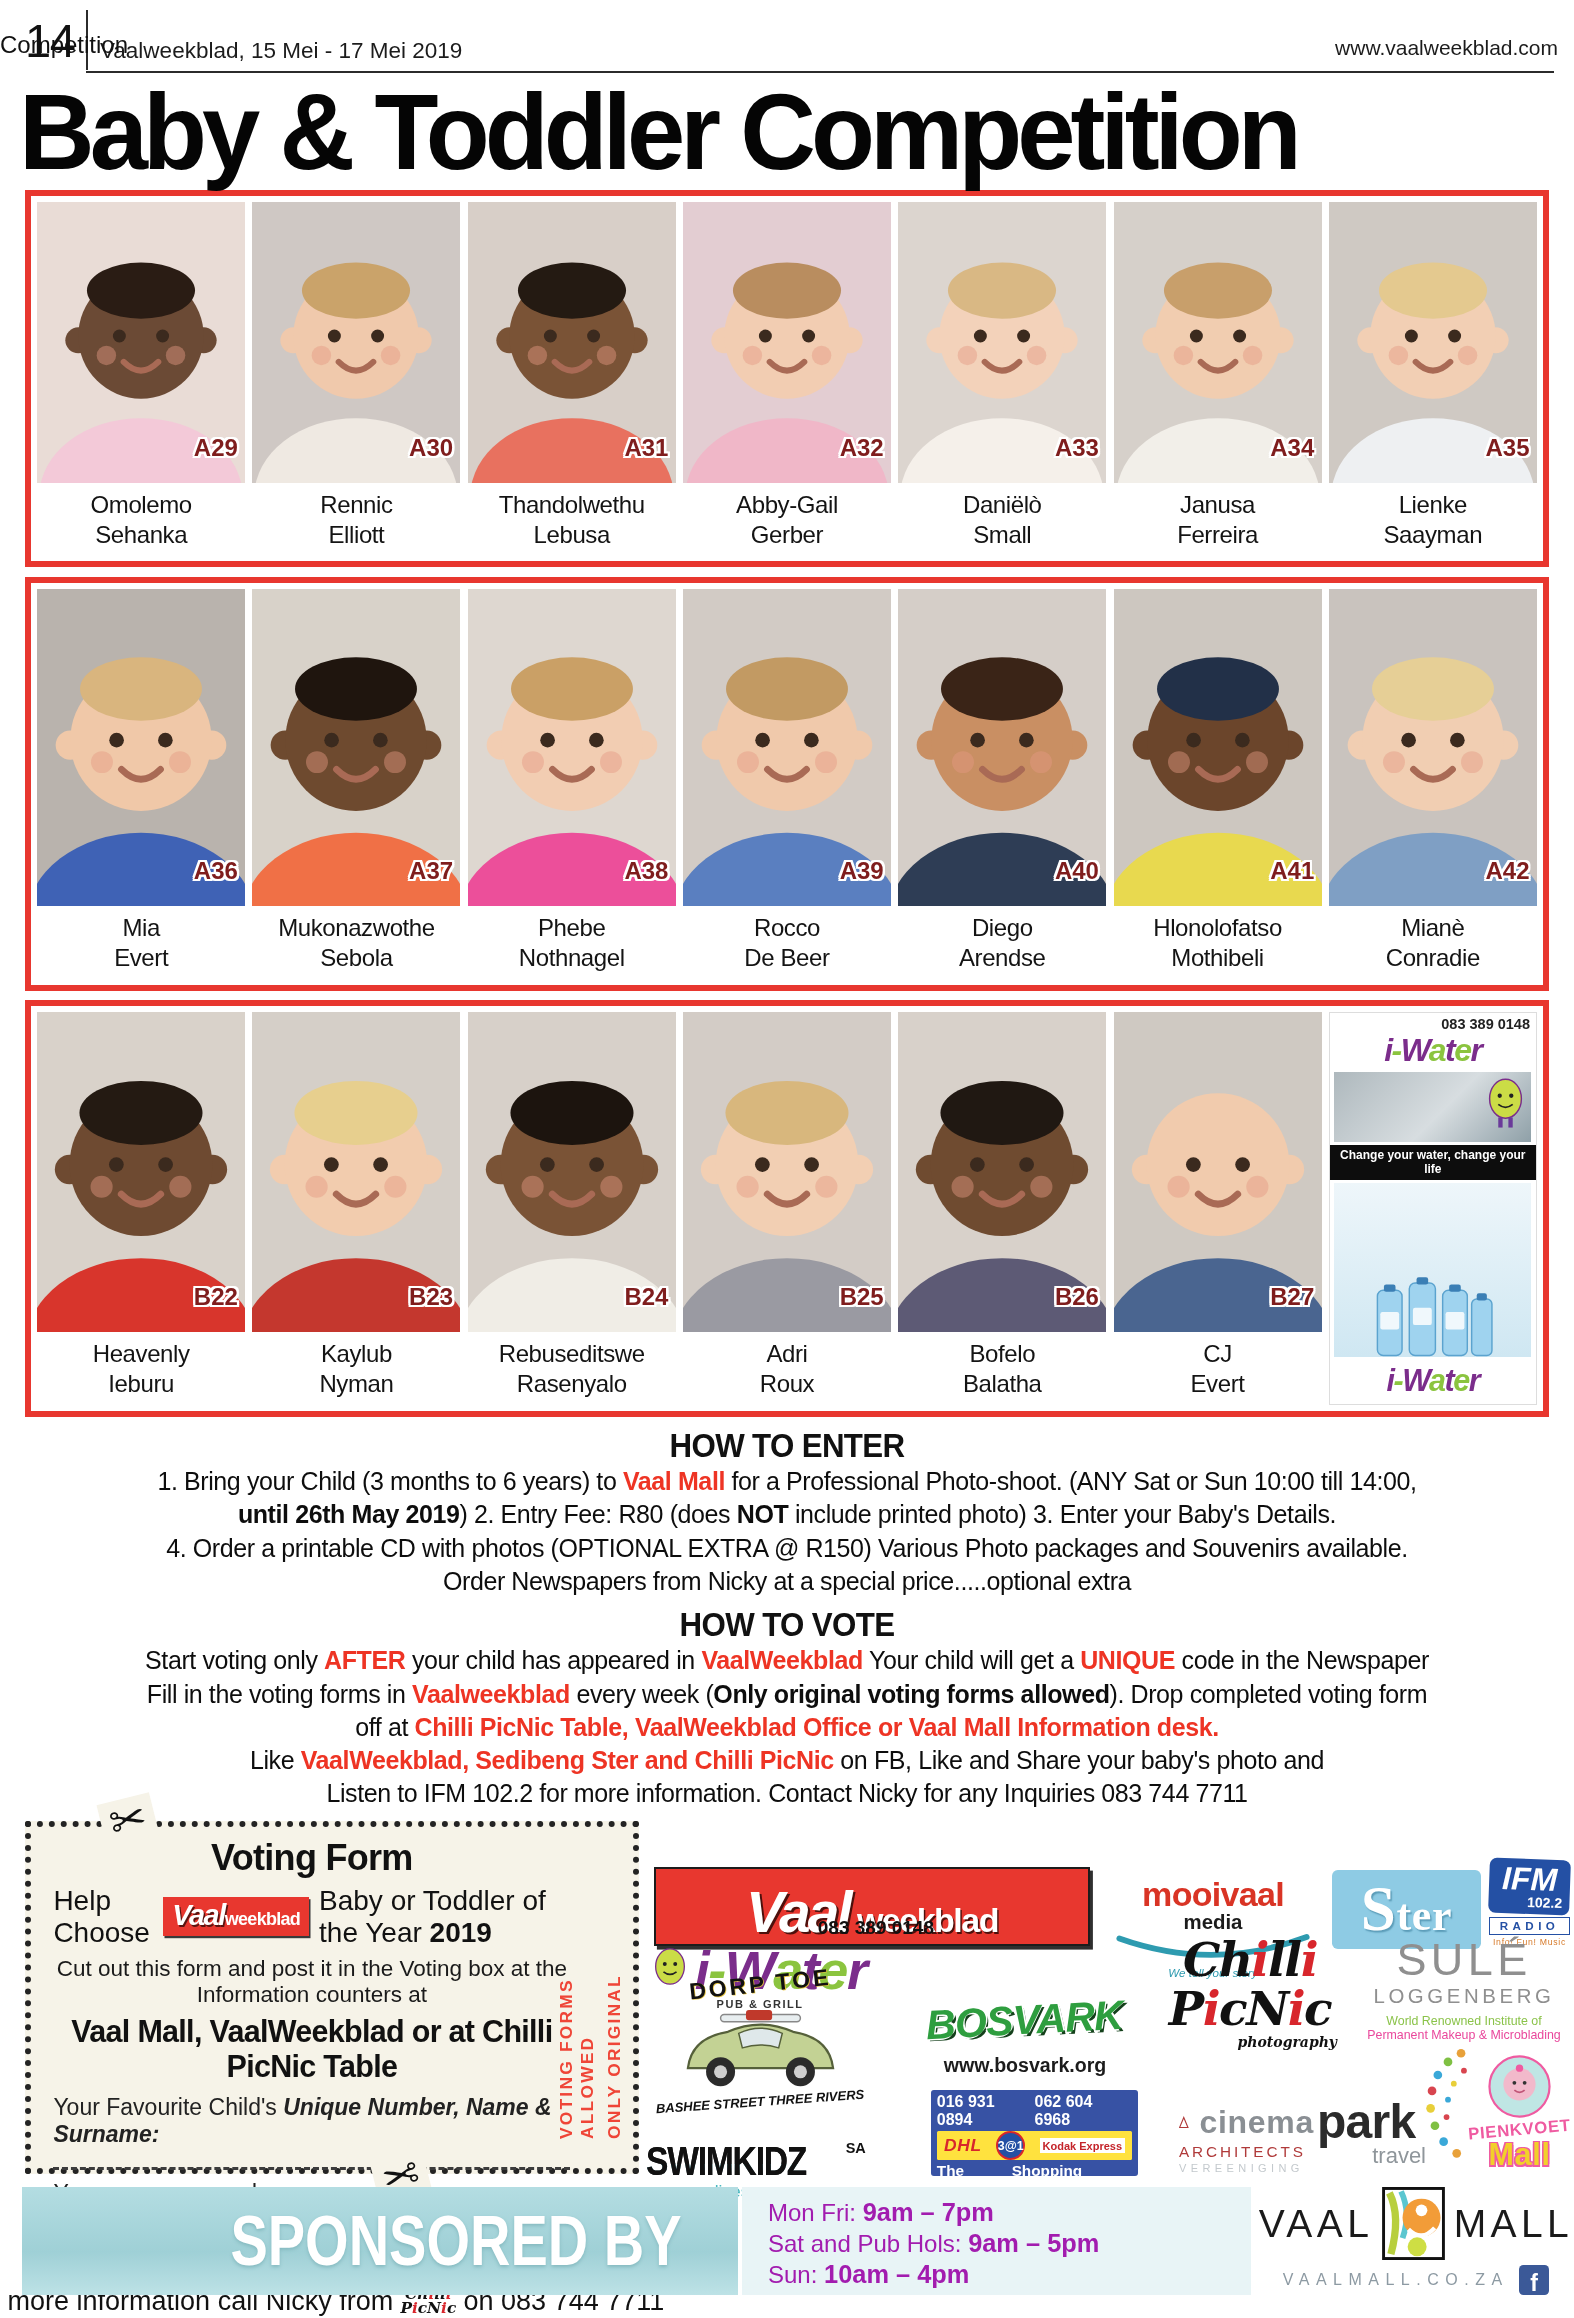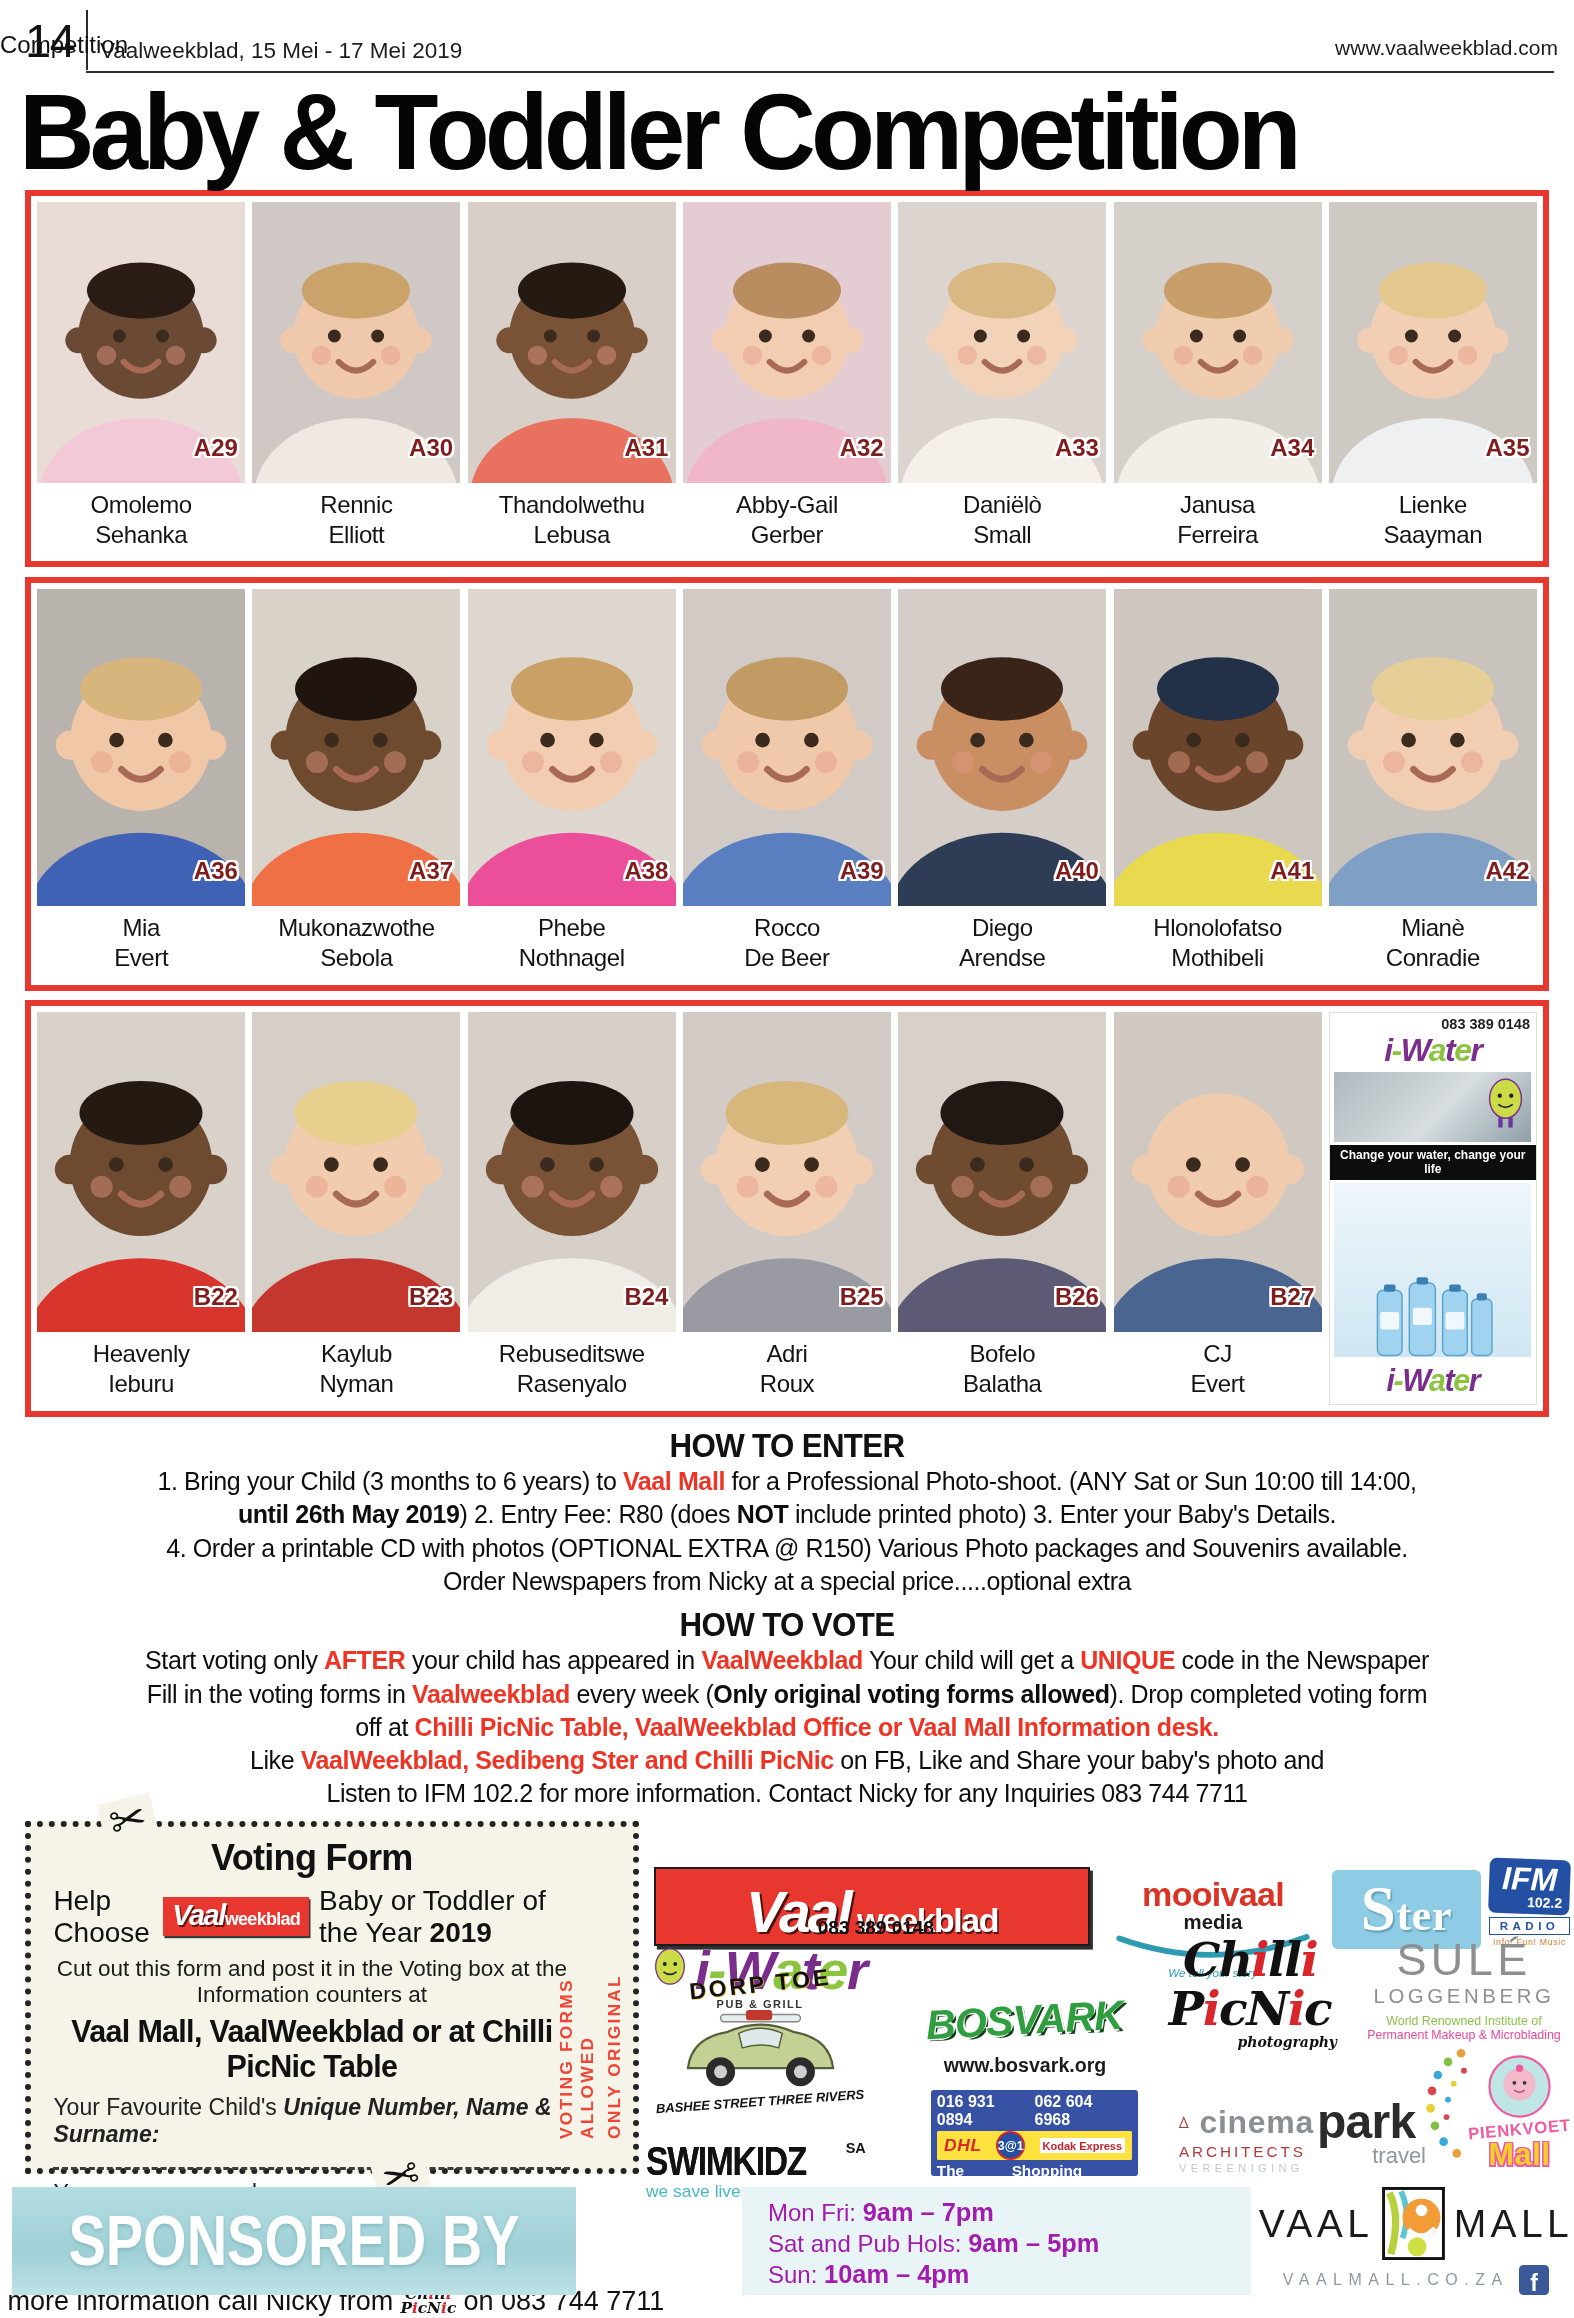--- a/index.html
+++ b/index.html
@@ -130,21 +130,21 @@
   .cin-city { color:#c3c9cd; font-size:11px; letter-spacing:4.4px; margin-top:1.5px; }
   .park { left:1317px; top:285px; width:109px; }
   .park-name { font-size:48px; font-weight:600; color:#2b2b2b; letter-spacing:-0.7px; line-height:0.9; }
   .park-sub { text-align:right; color:#8f969b; font-size:22px; }
   .dots-svg { left:1419px; top:231px; }
   .pienkvoet { left:1467px; top:240px; width:105px; text-align:center; }
   .pv-name { color:#ef5ba1; font-weight:900; font-size:16.7px; letter-spacing:0.7px; text-shadow:0.7px 0.7px 0 #fff; transform:rotate(-5deg); }
   .pv-pret { color:#f2cf2a; font-weight:900; font-size:30.5px; letter-spacing:0.7px; text-shadow:-1.5px -1.5px 0 #ef5ba1,1.5px -1.5px 0 #ef5ba1,-1.5px 1.5px 0 #ef5ba1,1.5px 1.5px 0 #ef5ba1; margin-top:-2.9px; }
 
   
-  .f-sponsored { position:absolute; left:12px; top:372px; width:564px; height:108px; background:linear-gradient(180deg,#b4dde2,#9fd0d6 60%,#bde2e6); display:flex; align-items:center; justify-content:center; }
+  .f-sponsored { position:absolute; left:22px; top:372px; width:716px; height:108px; background:linear-gradient(180deg,#b4dde2,#9fd0d6 60%,#bde2e6); display:flex; align-items:center; justify-content:flex-end; }
   .f-sponsored span { color:#fff; font-weight:900; font-size:70px; letter-spacing:0px; transform:scaleX(0.80); white-space:nowrap; text-shadow:0 2.2px 4.4px #84b9bf; }
   .f-hours { position:absolute; left:742px; top:372px; width:509px; height:108px; background:#e8f4f6; padding:10.2px 0 0 26px; }
   .f-hours .hl { font-size:24px; line-height:30px; color:#a21caf; }
   .f-hours .hl b { font-size:25.4px; }
   .f-mall { position:absolute; left:1258px; top:372px; width:316px; height:108px; background:#fff; display:flex; flex-direction:column; align-items:center; justify-content:center; }
   .mall-row { display:flex; align-items:center; gap:8.7px; }
   .mall-word { font-size:39px; letter-spacing:4.4px; color:#1a1a1a; }
   .mall-url-row { display:flex; align-items:center; gap:10.2px; margin-top:4.4px; }
   .mall-url { font-size:16px; letter-spacing:6.5px; color:#8d9aa3; }
   .fb { width:30.5px; height:30.5px; background:#3b5998; border-radius:4.4px; color:#fff; font-weight:bold; font-size:23px; display:flex; align-items:flex-end; justify-content:center; line-height:1.05; }

